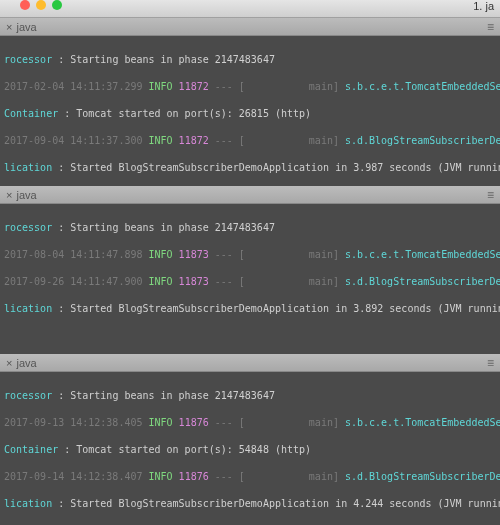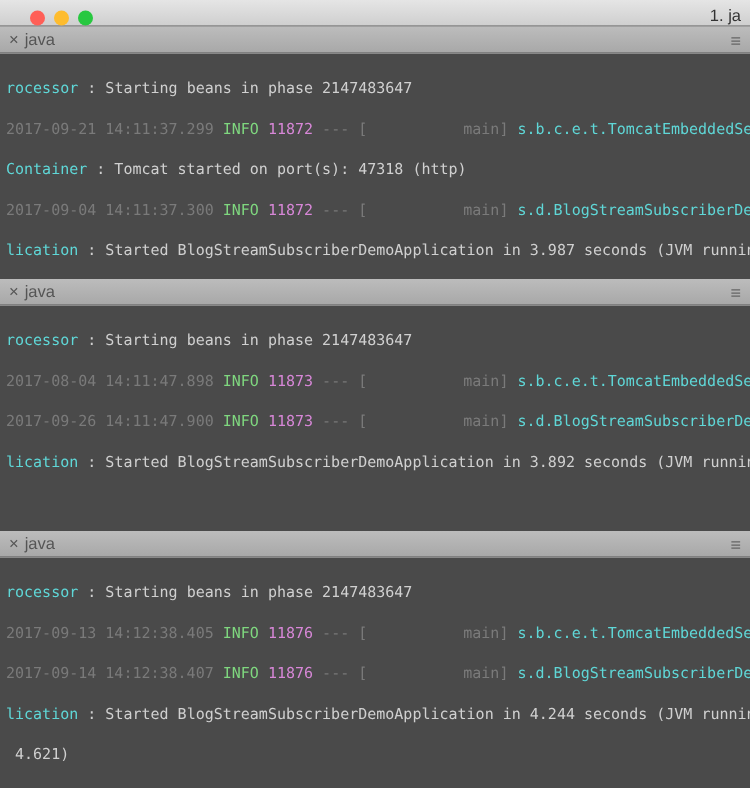--- a/index.html
+++ b/index.html
@@ -8,21 +8,21 @@
   height: 525px;
   background: #4a4a4a;
   font-family: "Menlo", "Monaco", monospace;
   font-size: 10px;
   overflow: hidden;
 }
 .titlebar {
   height: 18px;
   background: linear-gradient(#e5e5e5, #cfcfcf);
   display: flex;
-  align-items: flex-end;
+  align-items: flex-start;
   padding: 0 20px;
   position: relative;
   border-bottom: 1px solid #a0a0a0;
 }
 .traffic { display: flex; gap: 6px; }
 .dot { width: 10px; height: 10px; border-radius: 50%; }
 .red { background: #ff5f57; }
 .yellow { background: #febc2e; }
 .green { background: #28c840; }
 .title-text {
@@ -74,22 +74,22 @@
 
 <div class="tabbar">
   <div class="tab">
     <span>×</span>
     <span>java</span>
   </div>
   <span class="hamburger">≡</span>
 </div>
 <div class="pane" style="height:150px">
 <span class="l"><span class="cy">rocessor</span><span class="wh"> : Starting beans in phase 2147483647</span></span>
-<span class="l"><span class="gr">2017-09-21 14:11:37.299</span><span class="gn"> INFO </span><span class="mg">11872</span><span class="gr"> --- [</span><span class="gr" style="margin-left:64px">main]</span><span class="cy"> s.b.c.e.t.TomcatEmbeddedServlet</span></span>
-<span class="l"><span class="cy">Container</span><span class="wh"> : Tomcat started on port(s): 47318 (http)</span></span>
+<span class="l"><span class="gr">2017-02-04 14:11:37.299</span><span class="gn"> INFO </span><span class="mg">11872</span><span class="gr"> --- [</span><span class="gr" style="margin-left:64px">main]</span><span class="cy"> s.b.c.e.t.TomcatEmbeddedServlet</span></span>
+<span class="l"><span class="cy">Container</span><span class="wh"> : Tomcat started on port(s): 26815 (http)</span></span>
 <span class="l"><span class="gr">2017-09-04 14:11:37.300</span><span class="gn"> INFO </span><span class="mg">11872</span><span class="gr"> --- [</span><span class="gr" style="margin-left:64px">main]</span><span class="cy"> s.d.BlogStreamSubscriberDemoApp</span></span>
 <span class="l"><span class="cy">lication</span><span class="wh"> : Started BlogStreamSubscriberDemoApplication in 3.987 seconds (JVM running for</span></span>
 
 
 
 
 
 
 </div>
 
@@ -116,20 +116,21 @@
 <div class="tabbar">
   <div class="tab">
     <span>×</span>
     <span>java</span>
   </div>
   <span class="hamburger">≡</span>
 </div>
 <div class="pane" style="height:155px">
 <span class="l"><span class="cy">rocessor</span><span class="wh"> : Starting beans in phase 2147483647</span></span>
 <span class="l"><span class="gr">2017-09-13 14:12:38.405</span><span class="gn"> INFO </span><span class="mg">11876</span><span class="gr"> --- [</span><span class="gr" style="margin-left:64px">main]</span><span class="cy"> s.b.c.e.t.TomcatEmbeddedServlet</span></span>
+<span class="l"><span class="cy">Container</span><span class="wh"> : Tomcat started on port(s): 54848 (http)</span></span>
 <span class="l"><span class="gr">2017-09-14 14:12:38.407</span><span class="gn"> INFO </span><span class="mg">11876</span><span class="gr"> --- [</span><span class="gr" style="margin-left:64px">main]</span><span class="cy"> s.d.BlogStreamSubscriberDemoApp</span></span>
 <span class="l"><span class="cy">lication</span><span class="wh"> : Started BlogStreamSubscriberDemoApplication in 4.244 seconds (JVM running for</span></span>
 <span class="l wh"> 4.621)</span>
 
 
 
 
 
 </div>
 

